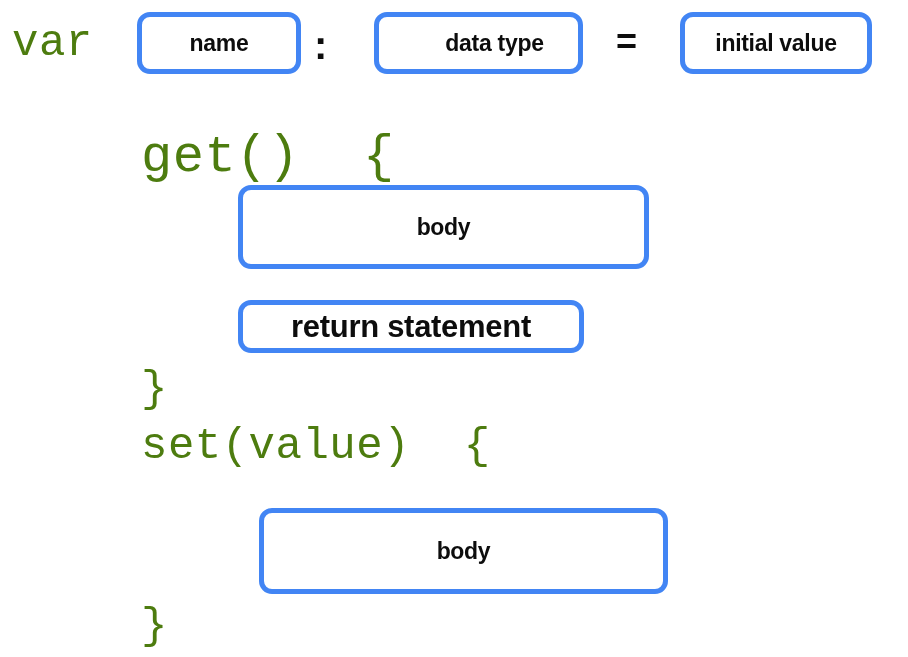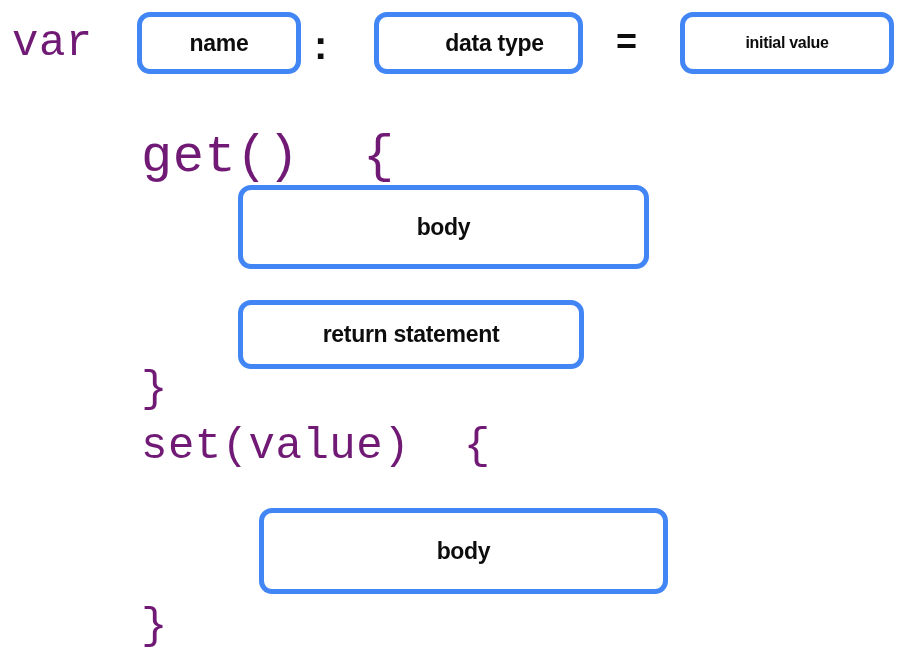--- a/index.html
+++ b/index.html
@@ -10,21 +10,21 @@
   #canvas {
     position: relative;
     width: 908px;
     height: 657px;
     background: #ffffff;
     overflow: hidden;
   }
   .code {
     position: absolute;
     font-family: "Liberation Mono", "DejaVu Sans Mono", monospace;
-    color: #701a75;
+    color: #4d7c0f;
     white-space: pre;
     letter-spacing: 0.5px;
   }
   .box {
     position: absolute;
     box-sizing: border-box;
     background: #ffffff;
     border: 5px solid #4285f4;
     border-radius: 13px;
     display: flex;
@@ -42,26 +42,26 @@
     color: #0d0d0d;
     white-space: pre;
   }
 
   
   #kw-var      { left: 12px;  top: 18px;  font-size: 44px; }
   #box-name    { left: 137px; top: 12px;  width: 164px; height: 62px; font-size: 23px; }
   #op-colon    { left: 314px; top: 23px;  font-size: 40px; }
   #box-type    { left: 374px; top: 12px;  width: 209px; height: 62px; font-size: 23px; padding-left: 32px; }
   #op-equals   { left: 616px; top: 21px;  font-size: 36px; }
-  #box-initial { left: 680px; top: 12px;  width: 214px; height: 62px; font-size: 16px; }
+  #box-initial { left: 680px; top: 12px;  width: 192px; height: 62px; font-size: 23px; }
 
   
   #kw-get      { left: 141px; top: 128px; font-size: 52px; }
   #box-getbody { left: 238px; top: 185px; width: 411px; height: 84px; font-size: 23px; }
-  #box-return  { left: 238px; top: 300px; width: 346px; height: 69px; font-size: 23px; }
+  #box-return  { left: 238px; top: 300px; width: 346px; height: 53px; font-size: 31px; }
   #brace-close-get { left: 141px; top: 364px; font-size: 44px; }
 
   
   #kw-set      { left: 141px; top: 421px; font-size: 44px; }
   #box-setbody { left: 259px; top: 508px; width: 409px; height: 86px; font-size: 23px; }
   #brace-close-set { left: 141px; top: 601px; font-size: 44px; }
 </style>
 </head>
 <body>
 

